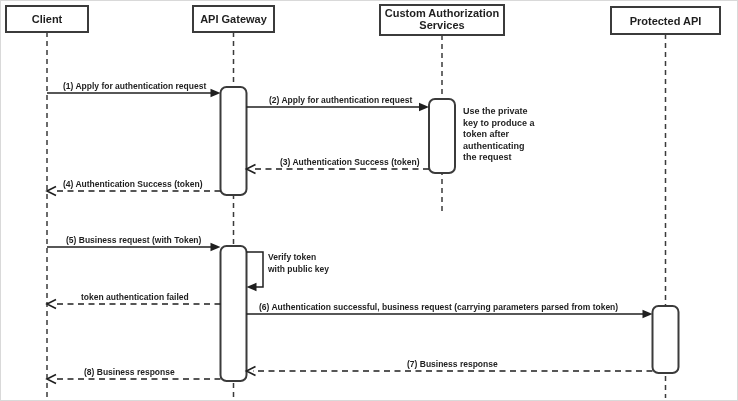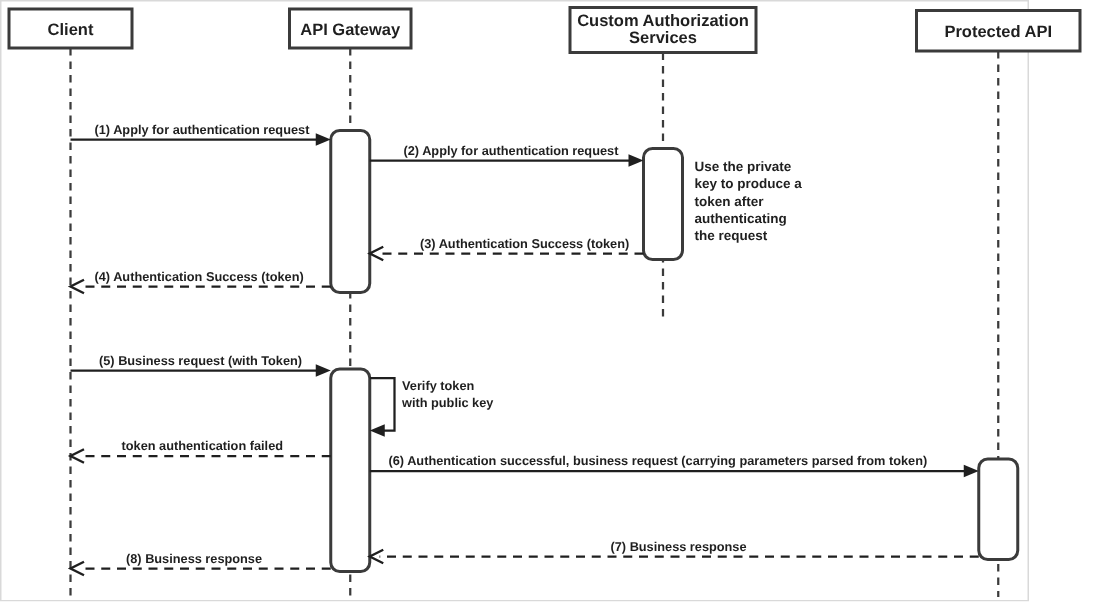--- a/index.html
+++ b/index.html
@@ -1,18 +1,18 @@
 <!DOCTYPE html>
 <html><head>
 <meta charset="utf-8">
 <style>
   html, body { margin: 0; padding: 0; background: #ffffff; }
   .canvas {
     position: relative;
-    width: 686px;
+    width: 738px;
     height: 401px;
     background: #ffffff;
     border: 1px solid #d9d9d9;
     box-sizing: border-box;
     font-family: "Liberation Sans", sans-serif;
   }
   svg { display: block; }
   .actor-box   { fill: #ffffff; stroke: #3b3b3b; stroke-width: 2; }
   .activation  { fill: #ffffff; stroke: #3b3b3b; stroke-width: 2; }
   .lifeline    { stroke: #3b3b3b; stroke-width: 1.5; stroke-dasharray: 5 4; fill: none; }

